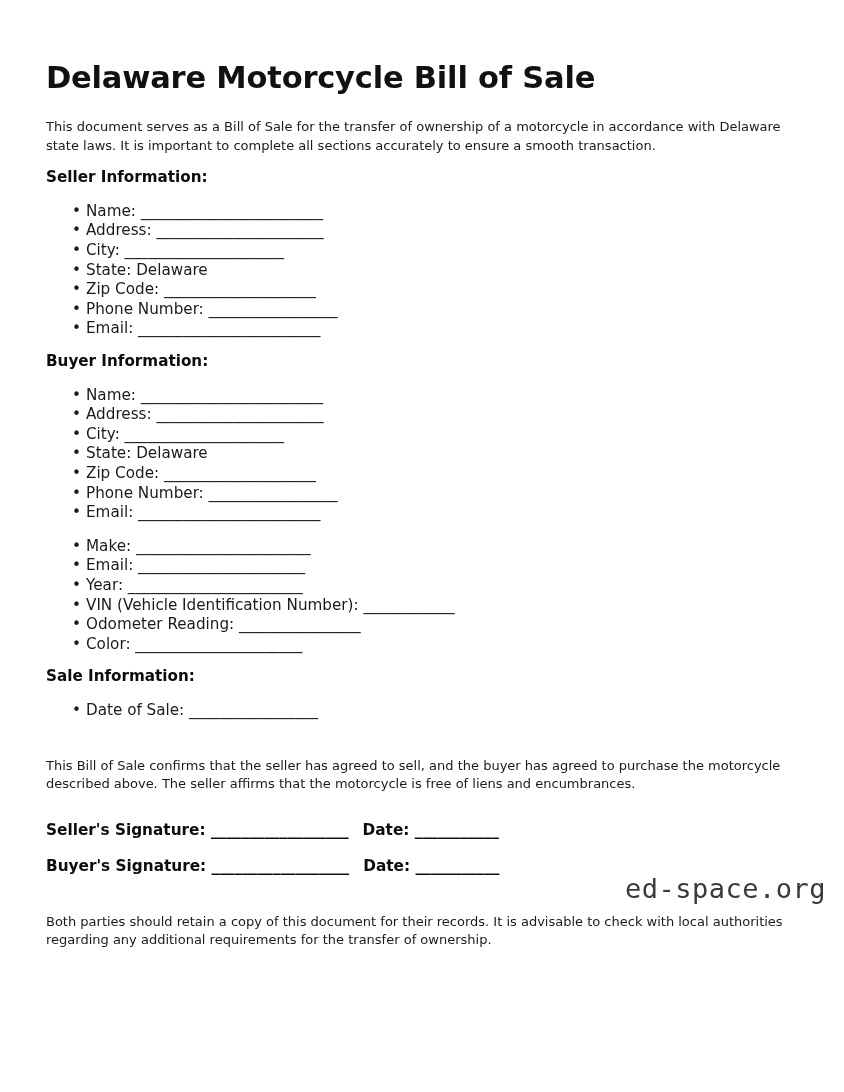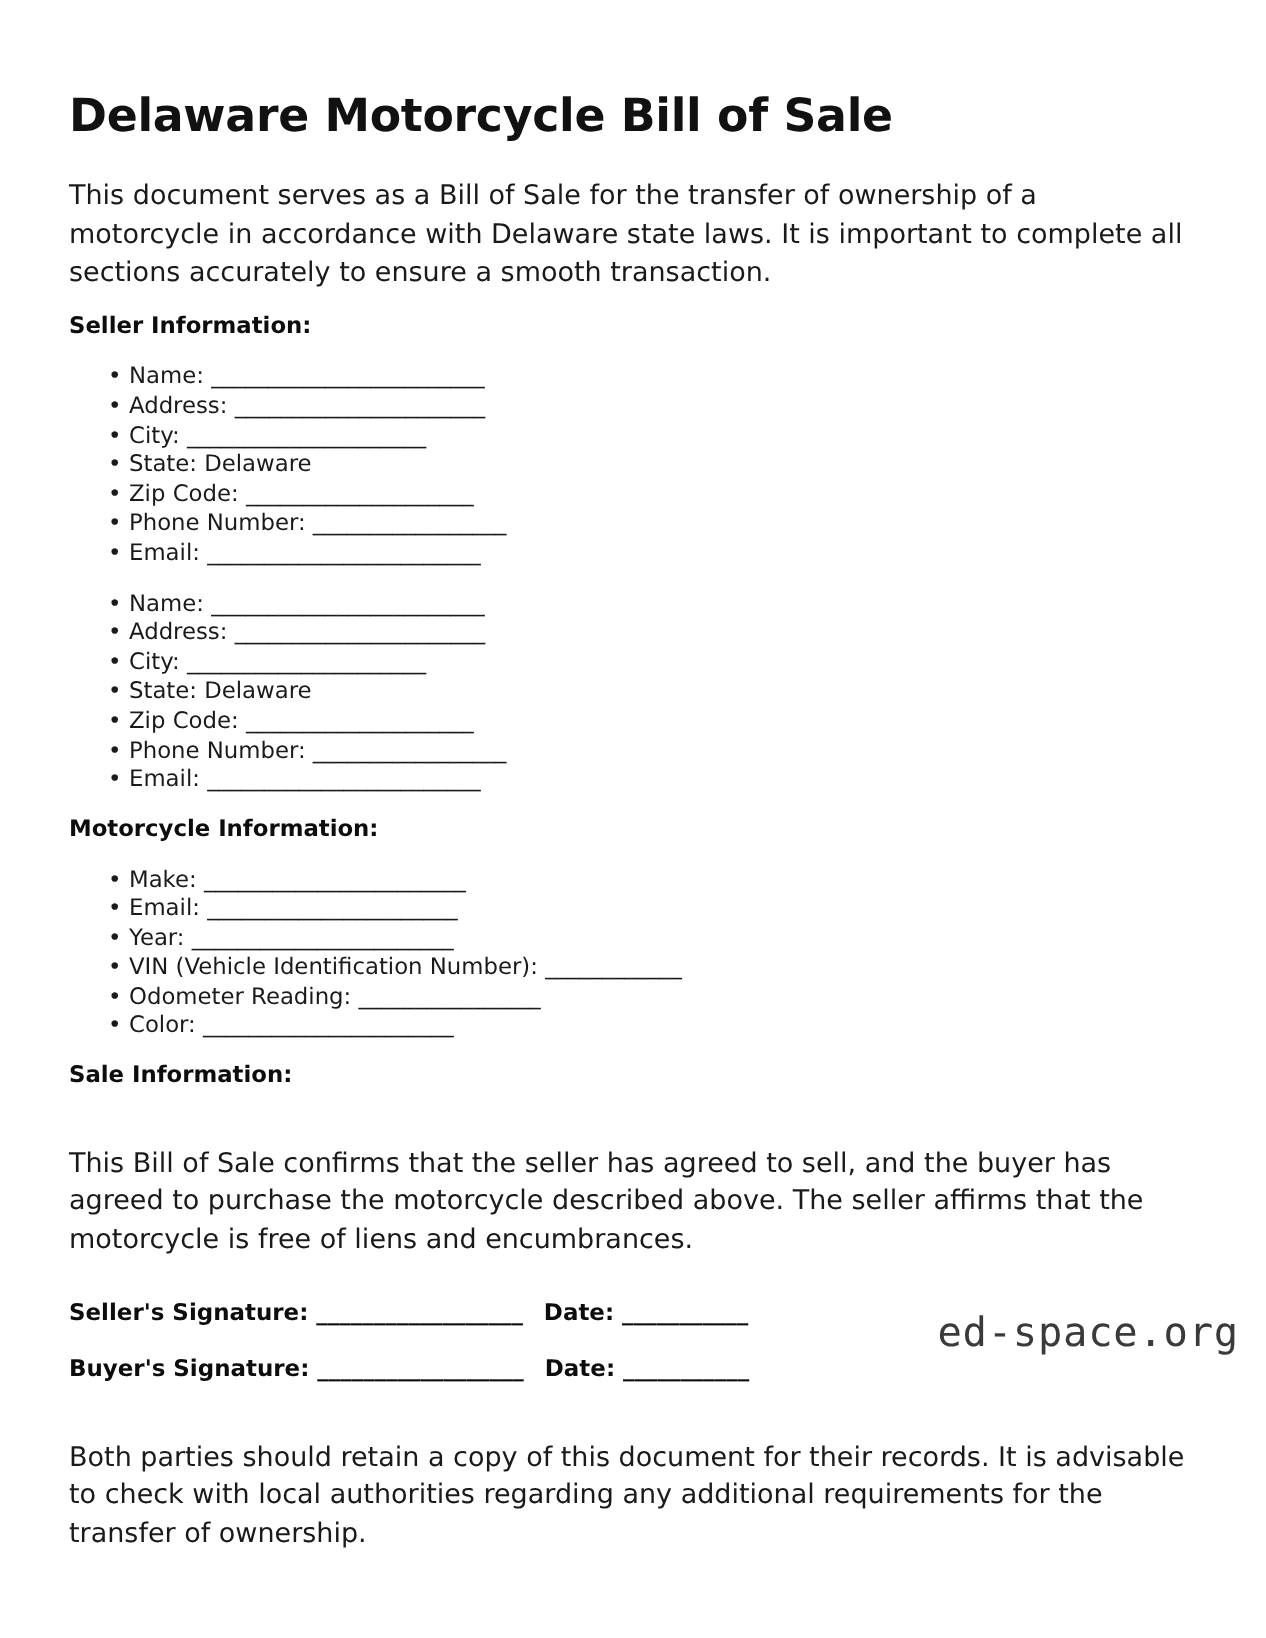--- a/index.html
+++ b/index.html
@@ -30,21 +30,21 @@
   h1.doc-title {
     font-size: 30.5px;
     font-weight: bold;
     letter-spacing: -0.2px;
     margin: 14px 0 0 0;
     line-height: 1.15;
     color: #111111;
   }
 
   p.para {
-    font-size: 18px;
+    font-size: 13px;
     line-height: 1.42;
     margin: 23px 0 0 0;
     max-width: 752px;
     color: #1a1a1a;
   }
   p.para.tight {
     margin-top: 36px;
   }
 
   h2.section-head {
@@ -118,42 +118,43 @@
   <ul class="field-list">
     <li><span>Name: </span><span>________________________</span></li>
     <li><span>Address: </span><span>______________________</span></li>
     <li><span>City: </span><span>_____________________</span></li>
     <li><span>State: Delaware</span><span></span></li>
     <li><span>Zip Code: </span><span>____________________</span></li>
     <li><span>Phone Number: </span><span>_________________</span></li>
     <li><span>Email: </span><span>________________________</span></li>
   </ul>
 
+  <h2 class="section-head">Buyer Information:</h2>
   <ul class="field-list">
     <li><span>Name: </span><span>________________________</span></li>
     <li><span>Address: </span><span>______________________</span></li>
     <li><span>City: </span><span>_____________________</span></li>
     <li><span>State: Delaware</span><span></span></li>
     <li><span>Zip Code: </span><span>____________________</span></li>
     <li><span>Phone Number: </span><span>_________________</span></li>
     <li><span>Email: </span><span>________________________</span></li>
   </ul>
 
-  <h2 class="section-head">Motorcycle Information:</h2>
   <ul class="field-list">
     <li><span>Make: </span><span>_______________________</span></li>
     <li><span>Email: </span><span>______________________</span></li>
     <li><span>Year: </span><span>_______________________</span></li>
     <li><span>VIN (Vehicle Identification Number): </span><span>____________</span></li>
     <li><span>Odometer Reading: </span><span>________________</span></li>
     <li><span>Color: </span><span>______________________</span></li>
   </ul>
 
   <h2 class="section-head">Sale Information:</h2>
   <ul class="field-list">
+    <li><span>Date of Sale: </span><span>_________________</span></li>
   </ul>
 
   <p class="para tight">This Bill of Sale confirms that the seller has agreed to sell, and the buyer has agreed to purchase the motorcycle described above. The seller affirms that the motorcycle is free of liens and encumbrances.</p>
 
   <div class="sig-block">
     <div class="sig-line"><span>Seller's Signature: </span><span>__________________</span><span class="sig-gap"></span><span>Date: </span><span>___________</span></div>
     <div class="sig-line"><span>Buyer's Signature: </span><span>__________________</span><span class="sig-gap"></span><span>Date: </span><span>___________</span></div>
   </div>
 
   <p class="para tight">Both parties should retain a copy of this document for their records. It is advisable to check with local authorities regarding any additional requirements for the transfer of ownership.</p>

